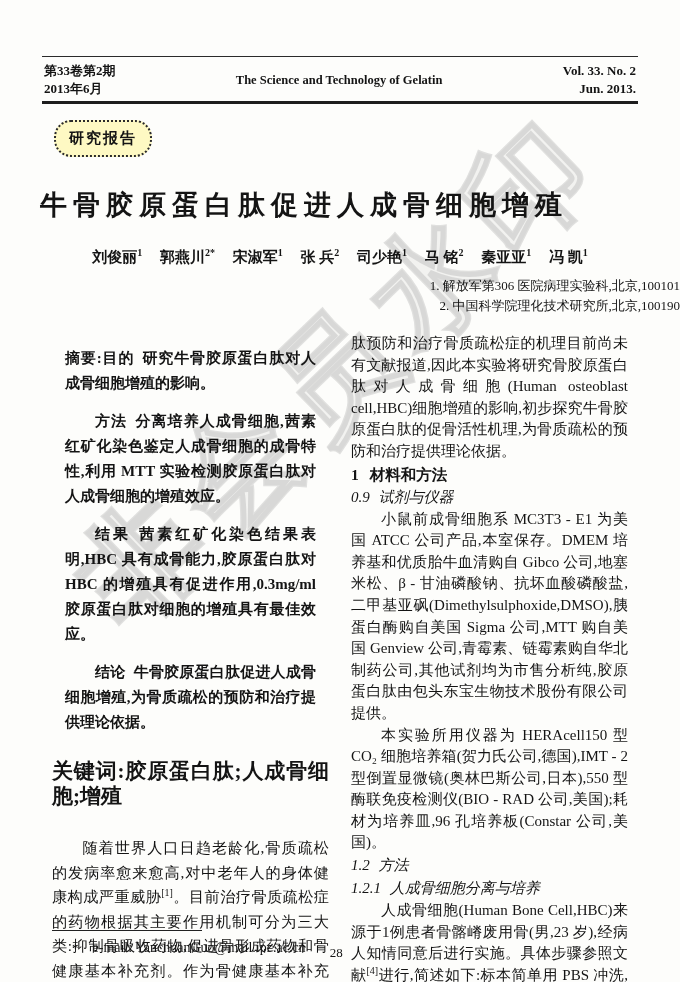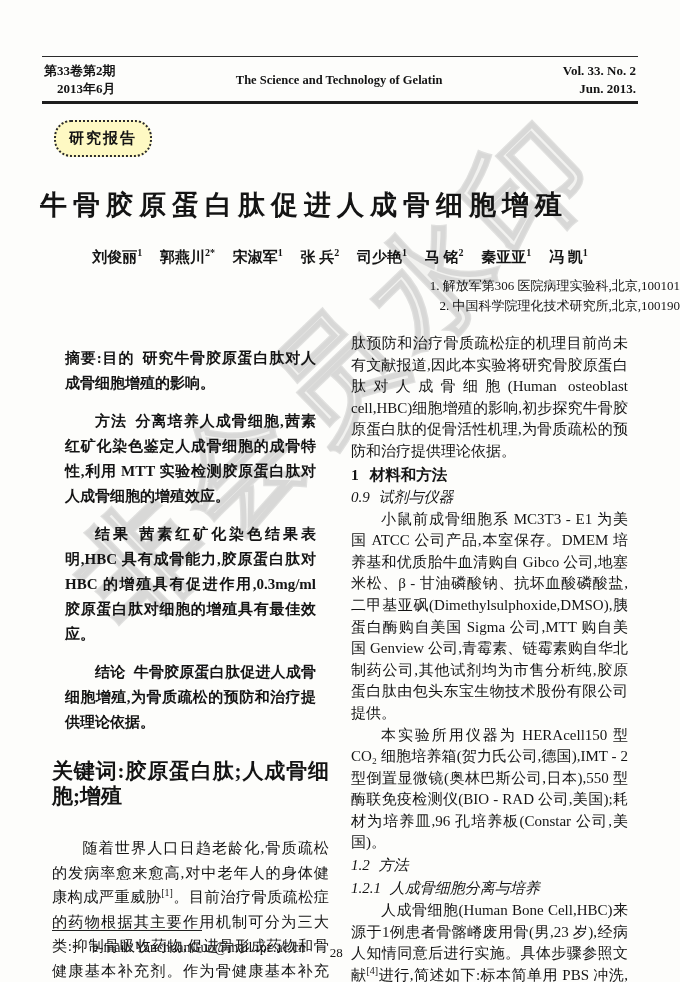--- a/index.html
+++ b/index.html
@@ -5,21 +5,21 @@
   html,body{margin:0;padding:0;background:#e9e9e7;}
   .page{
     position:relative;width:680px;height:982px;margin:0 auto;
     background:#fdfdfb;color:#141414;overflow:hidden;
     font-family:"Liberation Serif","DejaVu Serif",serif;
   }
   
   .header{margin:0 42px;padding-top:56px;}
   .rule-thin{border-top:1.5px solid #2a2a2a;}
   .header-row{display:flex;justify-content:space-between;align-items:center;padding:5px 2px 3px 2px;}
-  .h-left{font-size:13px;line-height:18px;text-align:right;font-weight:bold;}
+  .h-left{font-size:13px;line-height:18px;text-align:left;font-weight:bold;}
   .h-center{text-align:center;}
   .h-cn{font-size:17px;font-weight:bold;letter-spacing:7px;}
   .h-en{font-size:12.5px;font-weight:bold;margin-top:1px;}
   .h-right{font-size:13px;line-height:18px;text-align:right;font-weight:bold;}
   .rule-thick{border-top:3px solid #1d1d1d;}
   
   .badge{
     display:inline-block;margin:16px 0 0 54px;
     border:2.5px dotted #2b2b2b;border-radius:17px;
     padding:7px 13px;font-size:15px;font-weight:bold;letter-spacing:2px;

